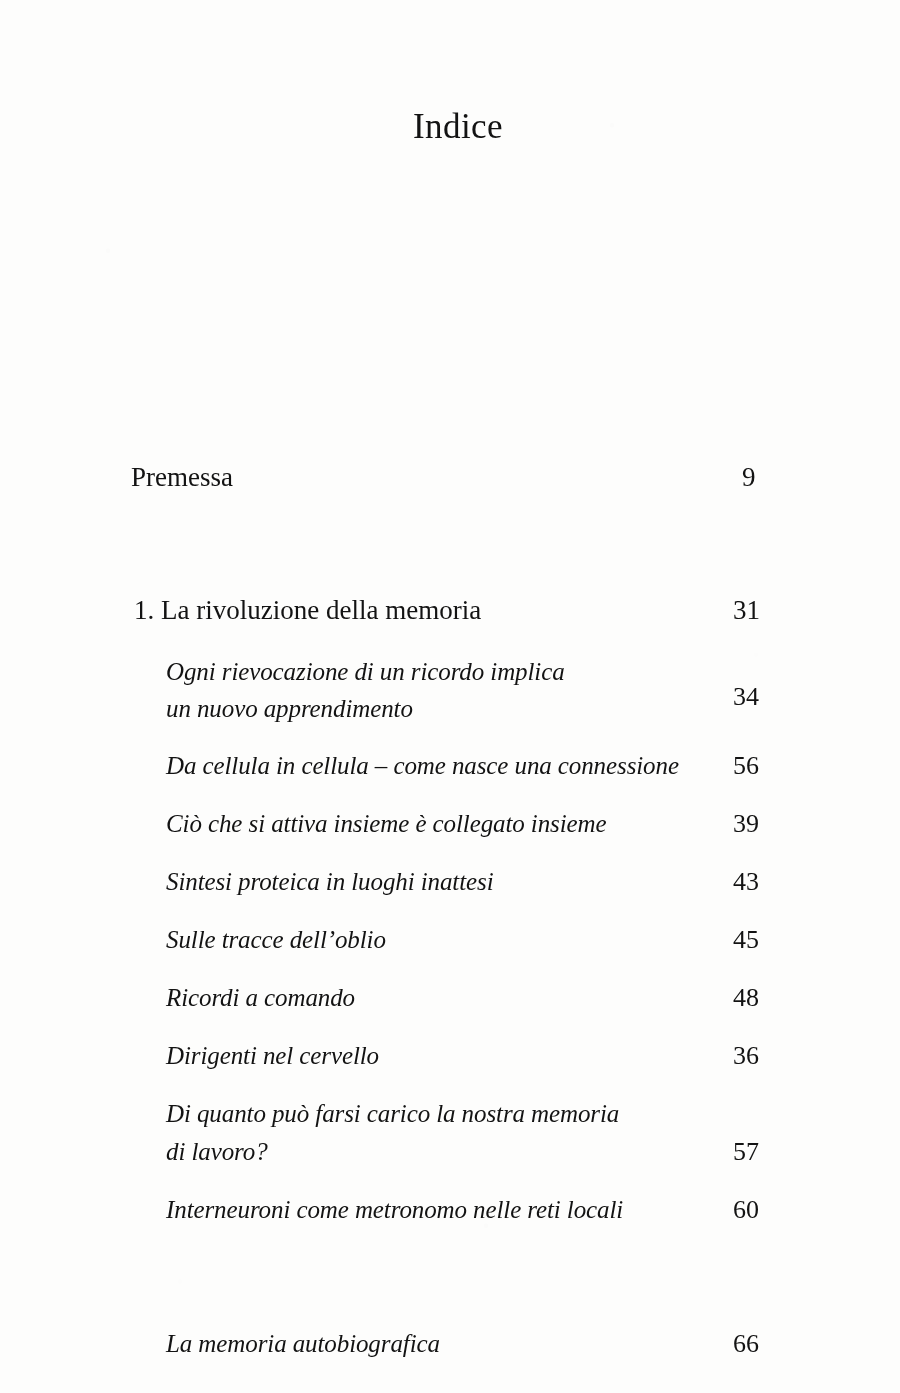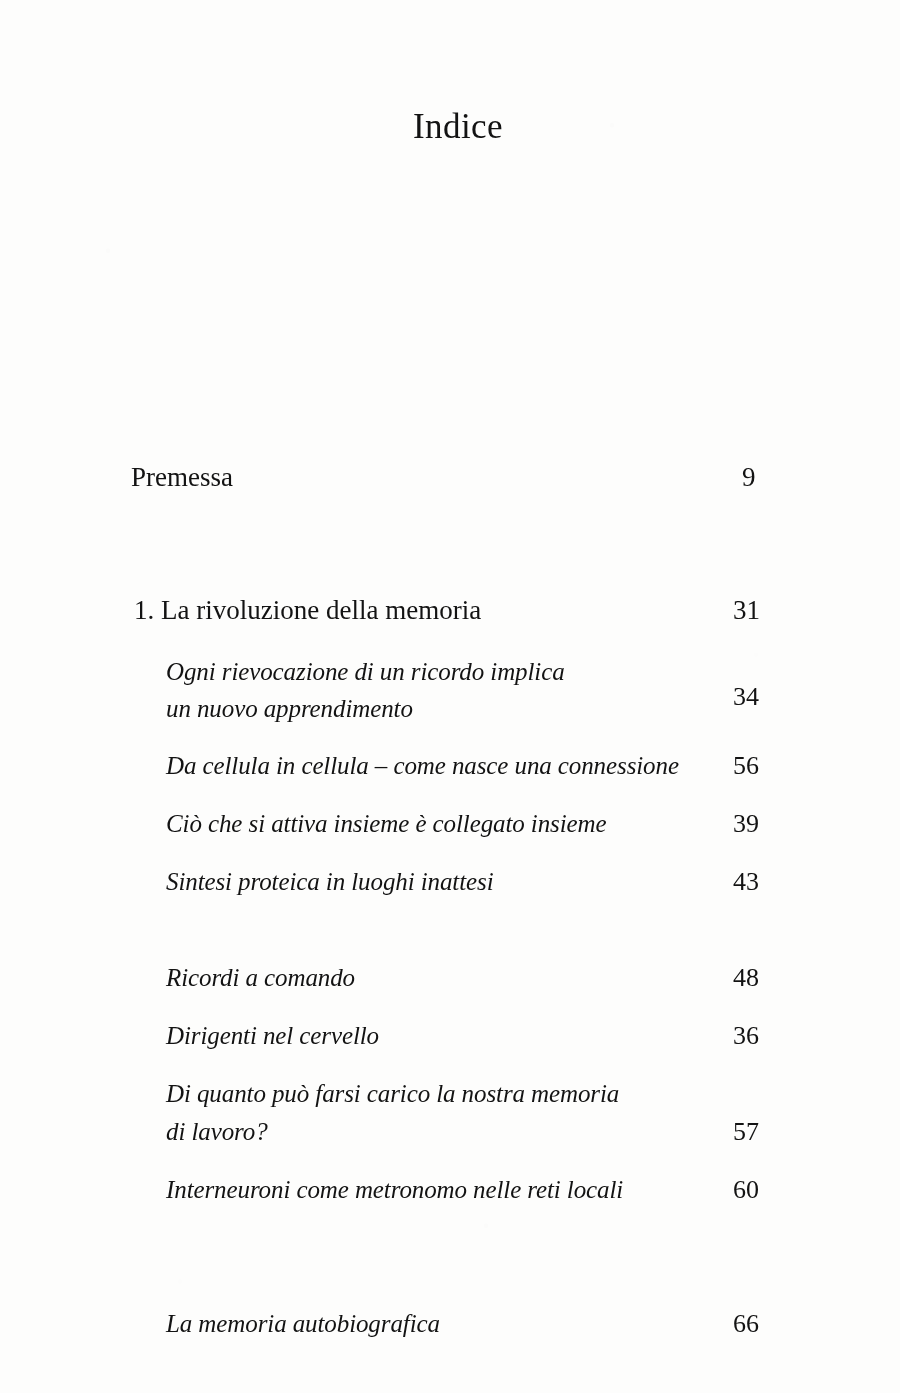--- a/index.html
+++ b/index.html
@@ -182,20 +182,26 @@
         <span class="page-num" style="top:267px;">39</span>
       </div>
 
       <div class="toc-entry level-section">
         <div class="entry-lines">
           <span class="entry-line" style="top:305px; left:166px;">Sintesi proteica in luoghi inattesi</span>
         </div>
         <span class="page-num" style="top:305px;">43</span>
       </div>
 
+      <div class="toc-entry level-section">
+        <div class="entry-lines">
+          <span class="entry-line" style="top:343px; left:166px;">Sulle tracce dell’oblio</span>
+        </div>
+        <span class="page-num" style="top:343px;">45</span>
+      </div>
 
       <div class="toc-entry level-section">
         <div class="entry-lines">
           <span class="entry-line" style="top:381px; left:166px;">Ricordi a comando</span>
         </div>
         <span class="page-num" style="top:381px;">48</span>
       </div>
 
       <div class="toc-entry level-section">
         <div class="entry-lines">

